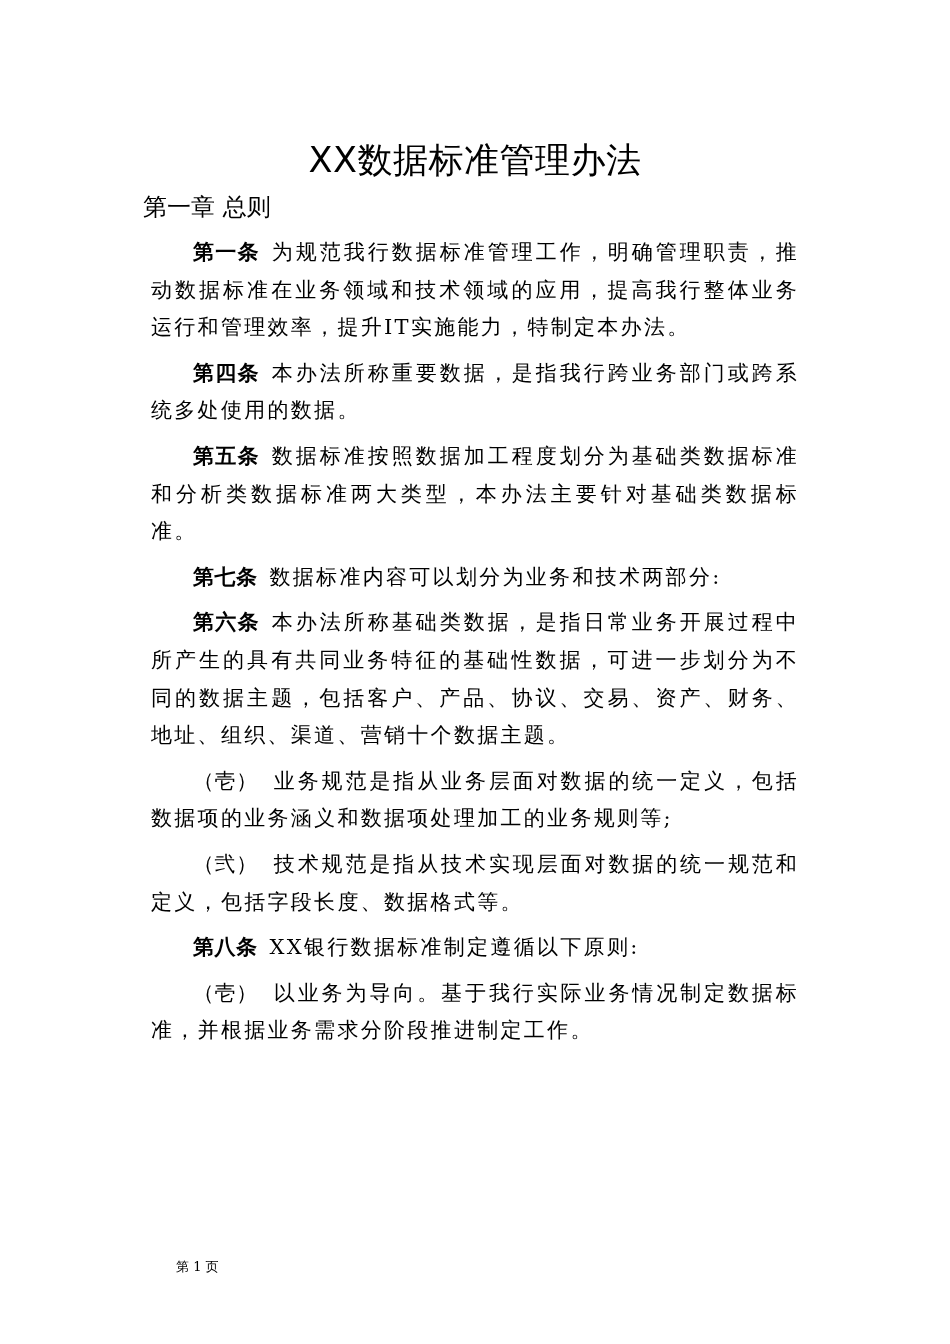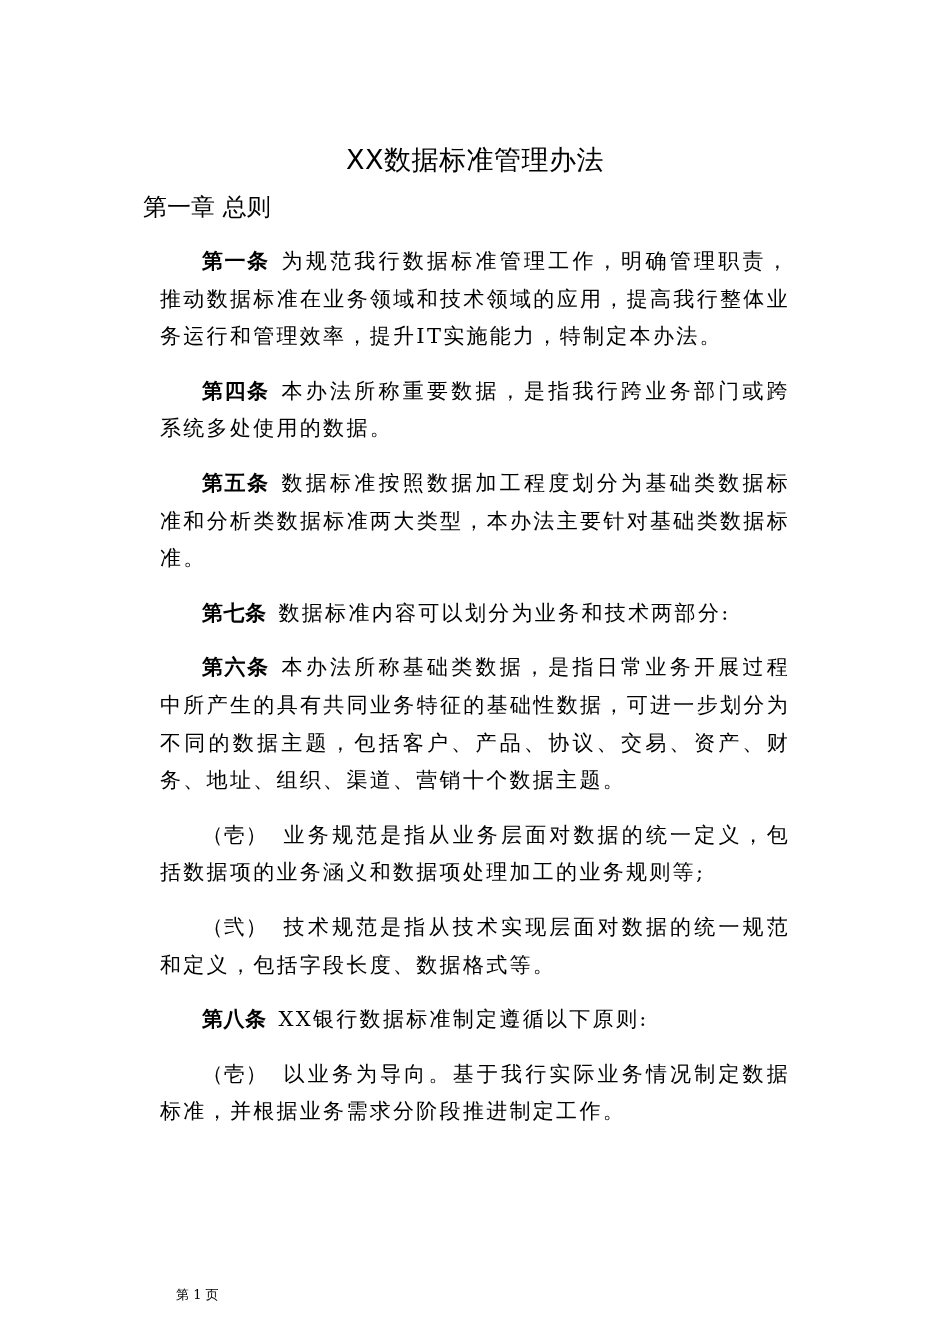--- a/index.html
+++ b/index.html
@@ -17,21 +17,21 @@
     }
     .page {
       position: absolute;
       left: 143px;
       top: 138px;
       width: 664px;
     }
     .doc-title {
       text-align: center;
       font-family: "DejaVu Sans", "Liberation Sans", sans-serif;
-      font-size: 27px;
+      font-size: 35px;
       line-height: 44px;
       height: 44px;
       margin: 0 0 6px 0;
       font-weight: normal;
       letter-spacing: 0.5px;
     }
     .chapter-title {
       text-align: left;
       font-family: "DejaVu Sans", "Liberation Sans", sans-serif;
       font-size: 24px;
@@ -39,41 +39,40 @@
       height: 38px;
       margin: 0 0 2px 0;
       font-weight: normal;
     }
     .para {
       font-size: 21px;
       line-height: 37.6px;
       text-indent: 2em;
       text-align: justify;
       letter-spacing: 2.3px;
-      margin: 17px;
+      margin: 8px;
     }
     .article-label {
       font-family: "DejaVu Sans", "Liberation Sans", sans-serif;
       font-weight: bold;
       letter-spacing: 0.5px;
       margin-right: 12px;
     }
     .item-label {
       font-family: "DejaVu Sans", "Liberation Sans", sans-serif;
       letter-spacing: 0;
       margin-right: 16px;
     }
     .footer {
       position: absolute;
       left: 176px;
       top: 1258px;
       font-size: 13px;
       font-family: "DejaVu Serif", "Liberation Serif", serif;
       color: #000000;
-      margin-top: 28px;
     }
   </style>
 </head>
 <body>
 
 <div class="page">
   <h1 class="doc-title">XX数据标准管理办法</h1>
   <h2 class="chapter-title">第一章 总则</h2>
 
   <p class="para"><span class="article-label">第一条</span><span>为规范我行数据标准管理工作，明确管理职责，推动数据标准在业务领域和技术领域的应用，提高我行整体业务运行和管理效率，提升IT实施能力，特制定本办法。</span></p>

